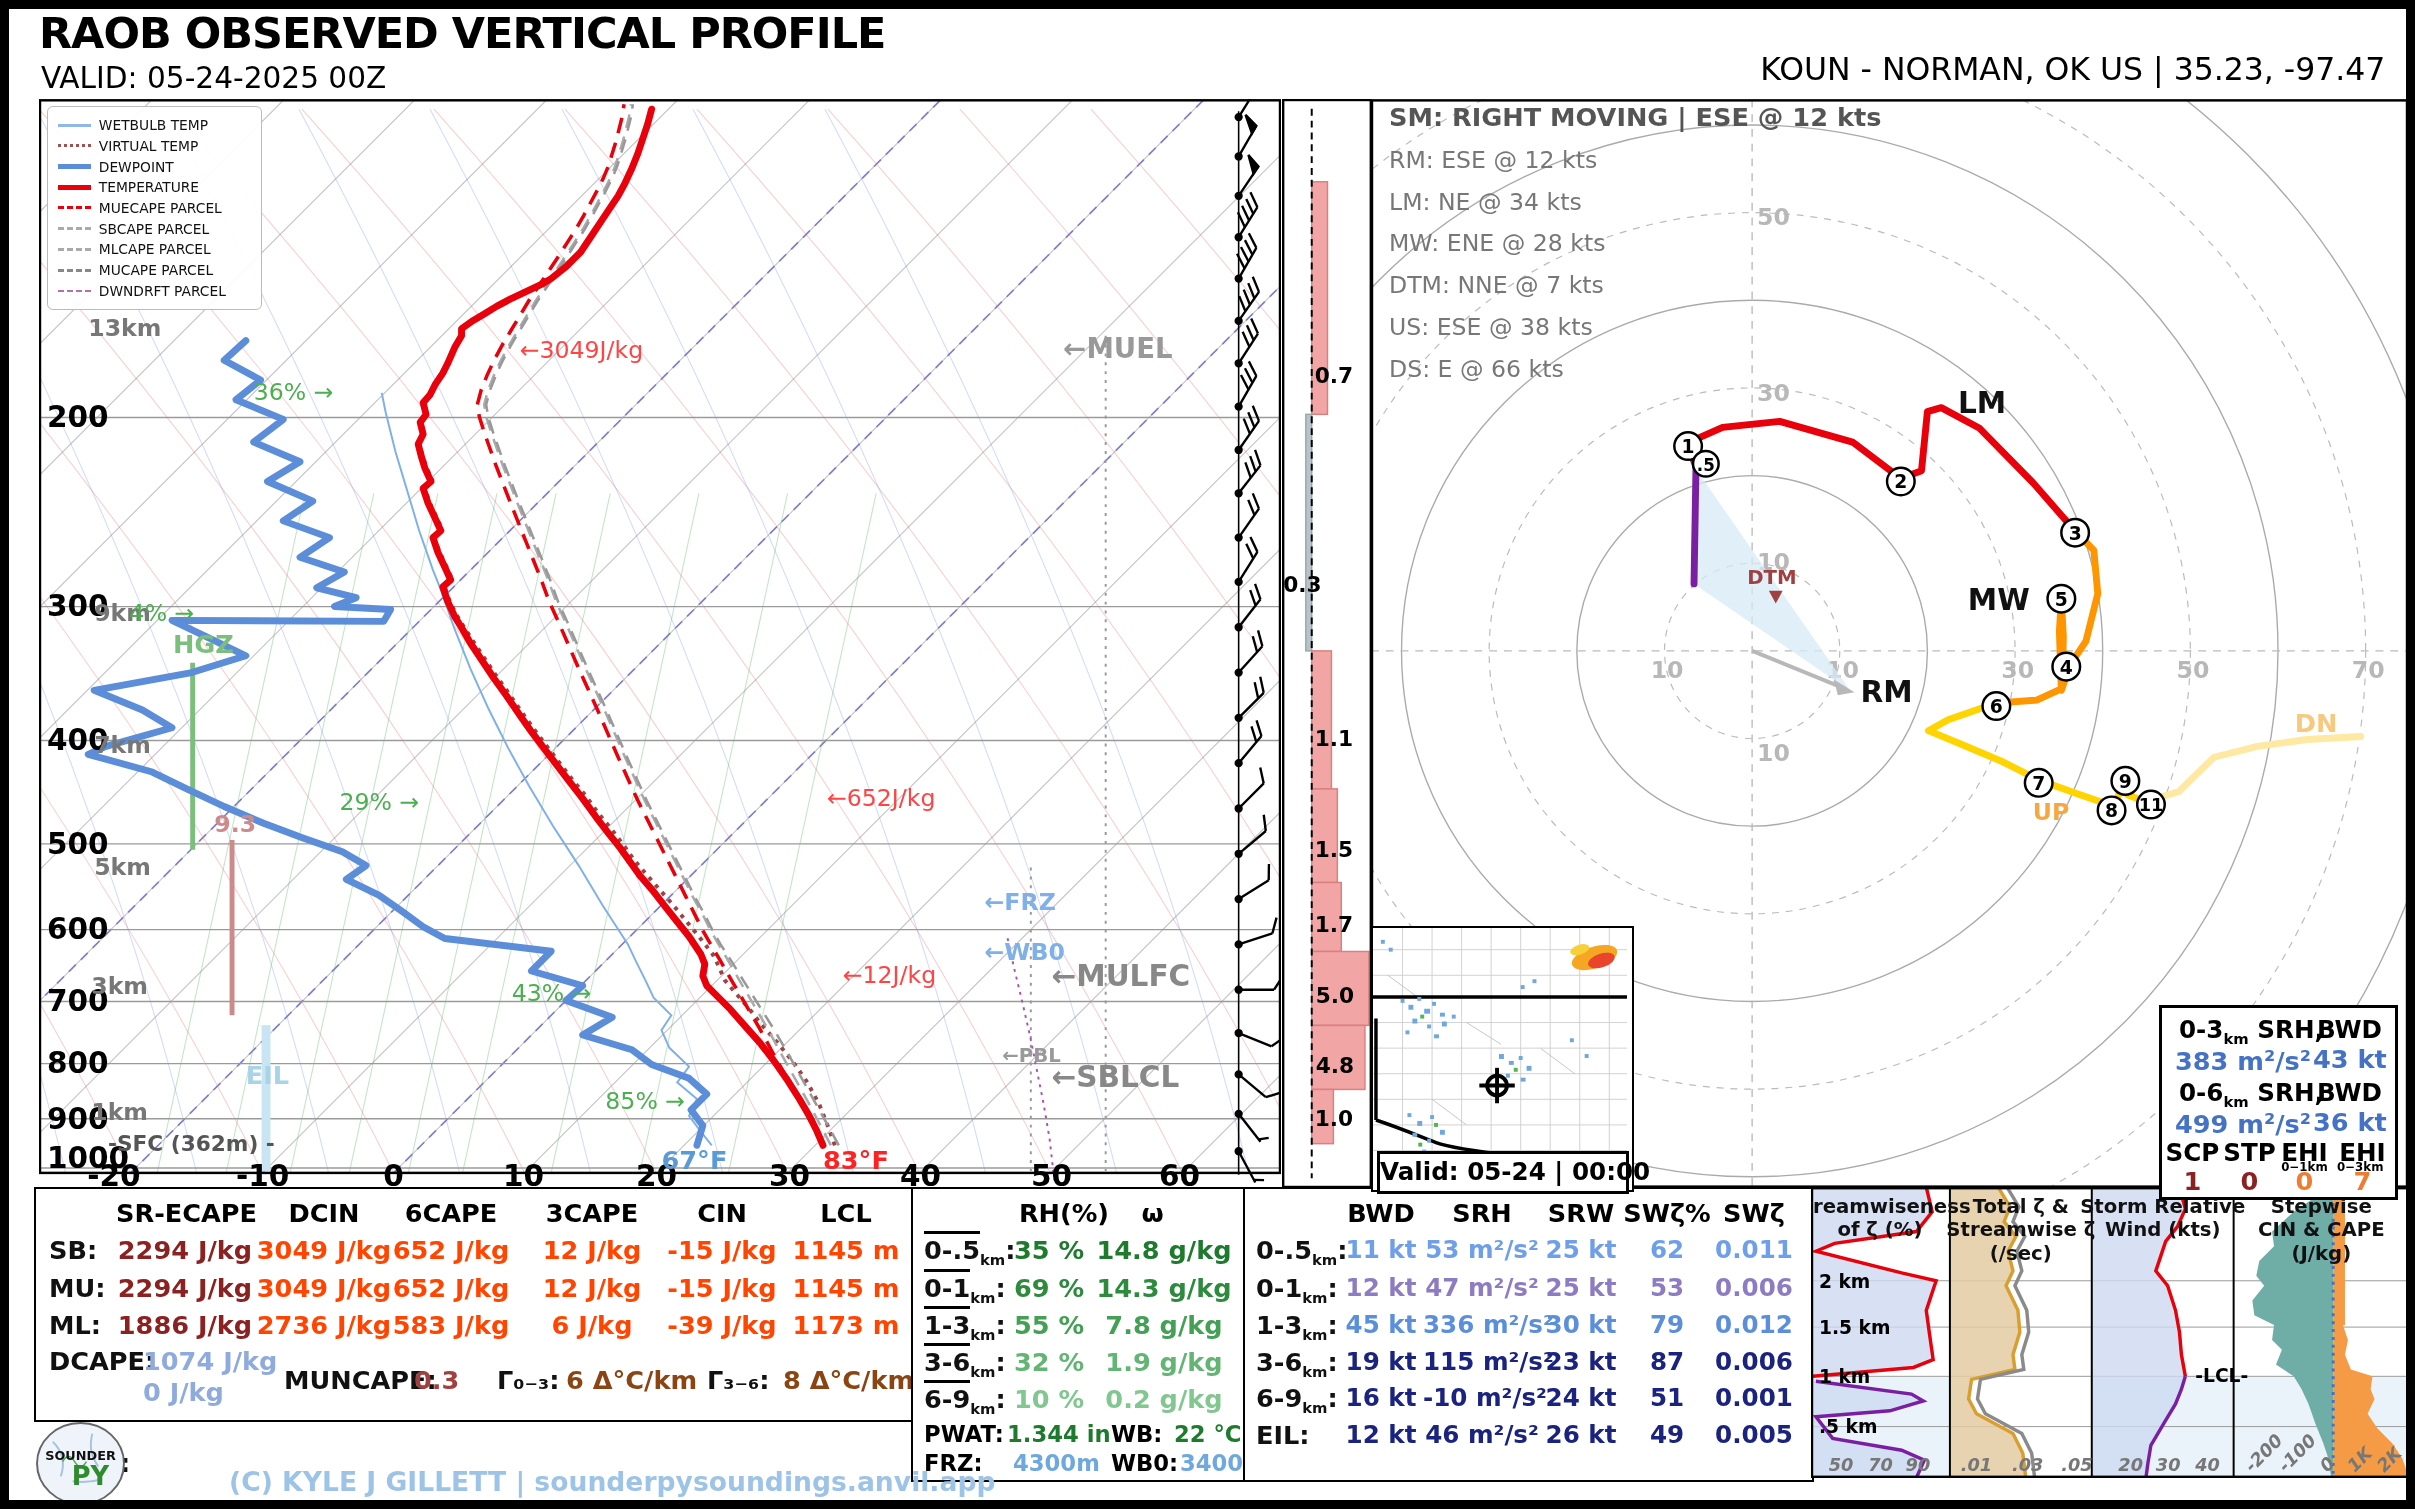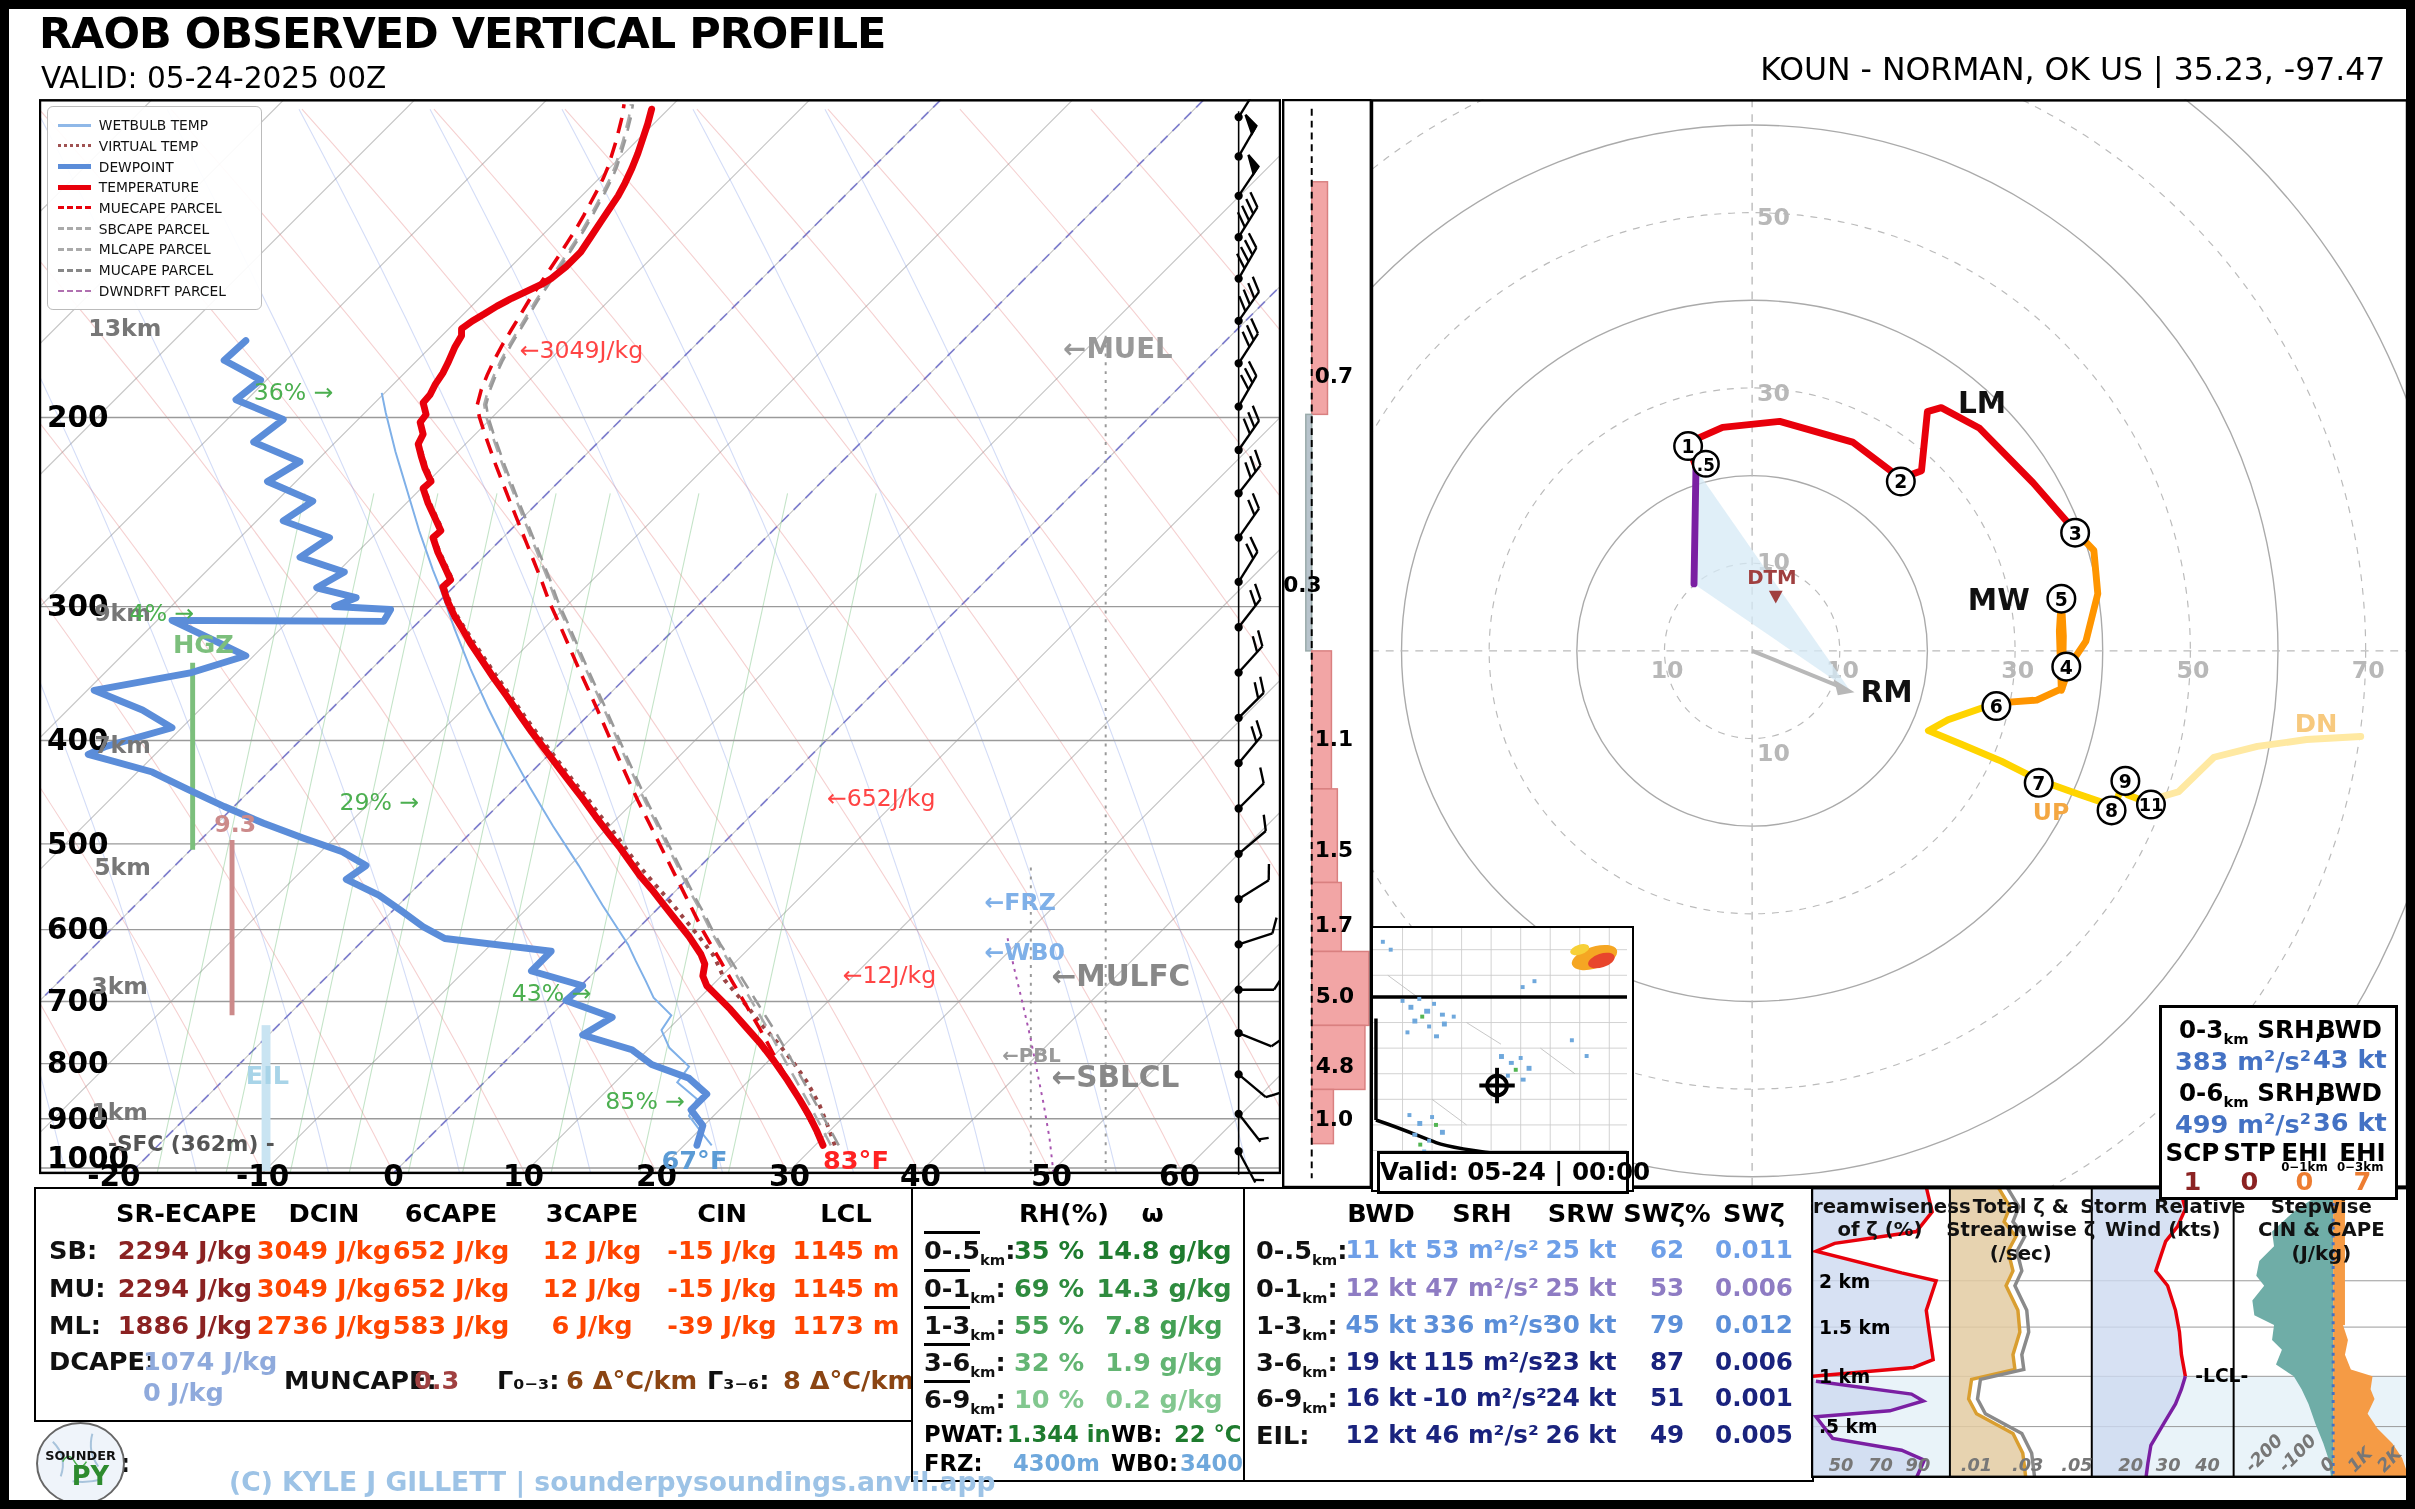--- a/index.html
+++ b/index.html
@@ -359,20 +359,29 @@
       <circle cx="752" cy="722" r="14" fill="#fff" stroke="#000" stroke-width="2.5"></circle>
         <text x="752" y="729" text-anchor="middle" font-size="19" font-weight="bold">8</text>
       <circle cx="766" cy="692" r="14" fill="#fff" stroke="#000" stroke-width="2.5"></circle>
         <text x="766" y="699" text-anchor="middle" font-size="19" font-weight="bold">9</text>
       <circle cx="792" cy="716" r="14" fill="#fff" stroke="#000" stroke-width="2.5"></circle>
         <text x="792" y="723" text-anchor="middle" font-size="18" font-weight="bold">11</text>
     </g>
     <rect x="1" y="1" width="1051" height="1103" fill="none" stroke="#000" stroke-width="2.5"></rect>
   </svg>
 
+  <div class="ab hodoinfo" style="left:1389px;top:102px;z-index:20">
+    <div class="sm">SM: RIGHT MOVING | ESE @ 12 kts</div>
+    <div>RM: ESE @ 12 kts</div>
+    <div>LM: NE @ 34 kts</div>
+    <div>MW: ENE @ 28 kts</div>
+    <div>DTM: NNE @ 7 kts</div>
+    <div>US: ESE @ 38 kts</div>
+    <div>DS: E @ 66 kts</div>
+  </div>
 
   <div class="ab" style="left:1371px;top:926px;width:259px;height:262px;background:#fff;border:2.5px solid #000;z-index:25">
     <svg width="254" height="257" viewBox="0 0 258 261">
       <g stroke="#CCC" stroke-width="0.9" fill="none">
         <path d="M30,0 V261 M60,0 V261 M90,0 V261 M120,0 V261 M150,0 V261 M180,0 V261 M210,0 V261 M240,0 V261"></path>
         <path d="M0,22 H258 M0,48 H258 M0,96 H258 M0,122 H258 M0,148 H258 M0,174 H258 M0,200 H258 M0,226 H258"></path>
         <path d="M15,48 L45,70 M95,96 L130,118 M170,122 L205,148 M60,174 L95,200" stroke="#BFBFBF"></path>
       </g>
       <line x1="0" y1="70" x2="258" y2="70" stroke="#000" stroke-width="3.5"></line>
       <path d="M3,92 V195 M3,195 C30,204 48,212 64,218 S115,228 142,231 S205,240 258,235" fill="none" stroke="#000" stroke-width="3.5"></path>

